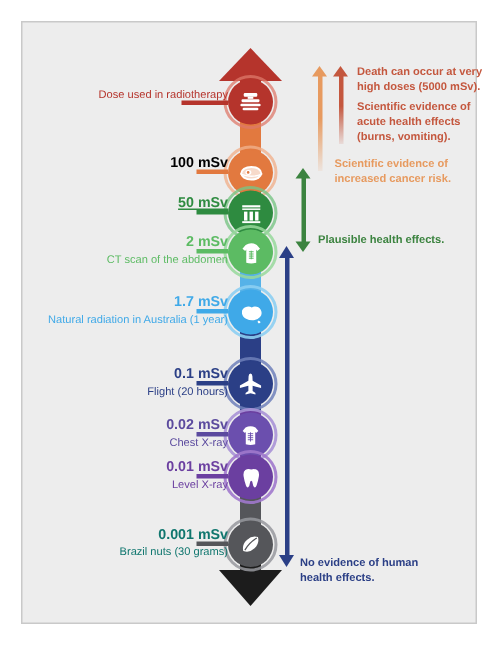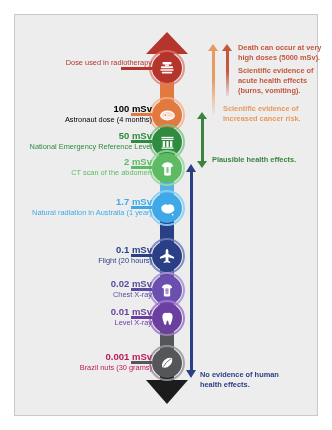--- a/index.html
+++ b/index.html
@@ -255,27 +255,25 @@
     </svg>
   </div>
 
   <div class="lbl" style="top:58px; color:#b5342c;">
     <span class="d">Dose used in radiotherapy</span>
   </div>
   <div class="tick" style="left:121px; top:67px; width:31px; background:#b5342c;"></div>
 
   <div class="lbl" style="top:104px; color:#000000;">
     <span class="v">100 mSv</span>
-    <span class="d">Astronaut dose (4 months)</span>
   </div>
   <div class="tick" style="left:131px; top:113px; width:21px; background:#e2793f;"></div>
 
-  <div class="lbl" style="top:131px; color:#2e8b40;">
+  <div class="lbl" style="top:131px; color:#2e8b40;text-decoration:underline;">
     <span class="v">50 mSv</span>
-    <span class="d">National Emergency Reference Level</span>
   </div>
   <div class="tick" style="left:131px; top:140px; width:21px; background:#2e8b40;"></div>
 
   <div class="lbl" style="top:157px; color:#5cbb63;">
     <span class="v">2 mSv</span>
     <span class="d">CT scan of the abdomen</span>
   </div>
   <div class="tick" style="left:131px; top:166px; width:21px; background:#5cbb63;"></div>
 
   <div class="lbl" style="top:197px; color:#3fa9e8;">
@@ -295,21 +293,21 @@
     <span class="d">Chest X-ray</span>
   </div>
   <div class="tick" style="left:131px; top:288px; width:21px; background:#5b4a9e;"></div>
 
   <div class="lbl" style="top:307px; color:#6b3fa0;">
     <span class="v">0.01 mSv</span>
     <span class="d">Level X-ray</span>
   </div>
   <div class="tick" style="left:131px; top:316px; width:21px; background:#6b3fa0;"></div>
 
-  <div class="lbl" style="top:352px; color:#be185d;">
+  <div class="lbl" style="top:352px; color:#0f766e;">
     <span class="v">0.001 mSv</span>
     <span class="d">Brazil nuts (30 grams)</span>
   </div>
   <div class="tick" style="left:131px; top:361px; width:21px; background:#55565a;"></div>
 
   <div class="vhead-up" style="left:208px; top:44px; border-bottom:7px solid #e79a5f;"></div>
   <div class="vline grad-orange" style="left:211.5px; top:50px; height:64px;"></div>
 
   <div class="vhead-up" style="left:222px; top:44px; border-bottom:7px solid #c4573e;"></div>
   <div class="vline grad-red" style="left:225.5px; top:50px; height:46px;"></div>

